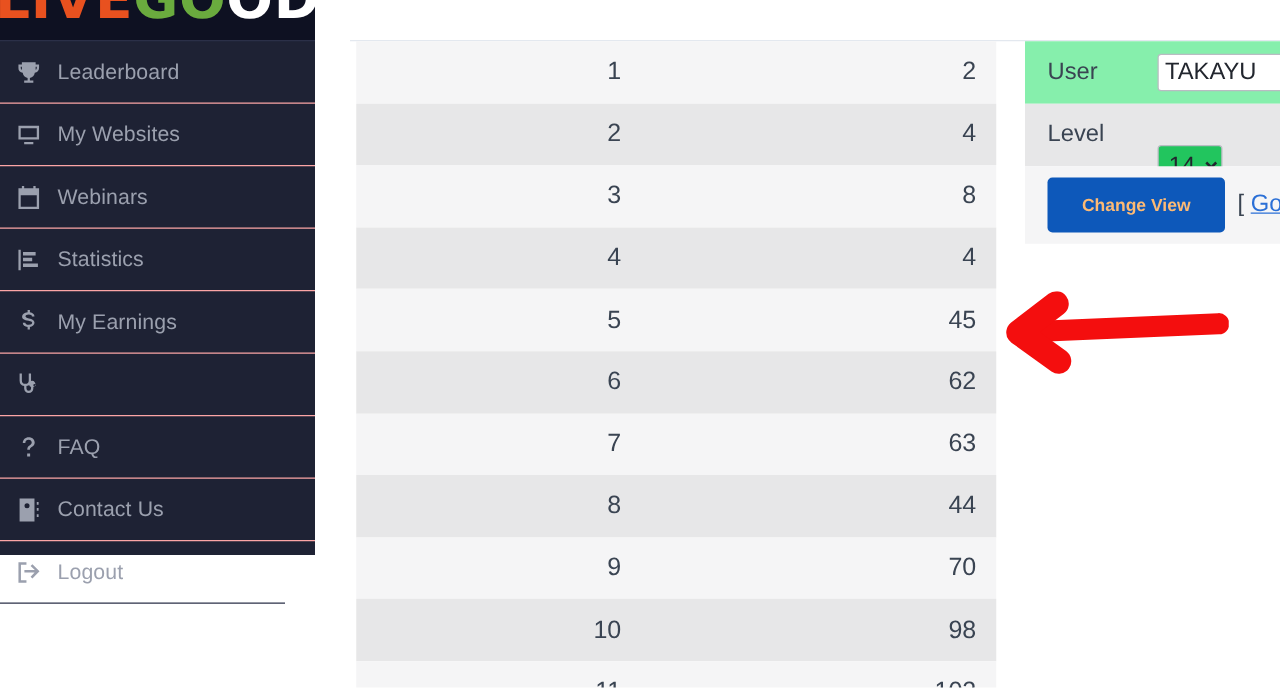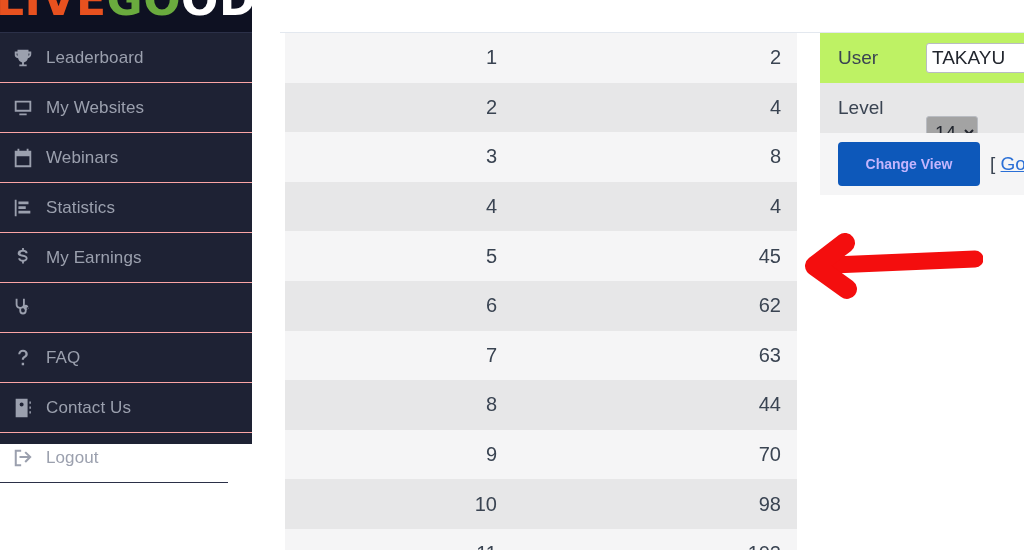--- a/index.html
+++ b/index.html
@@ -113,21 +113,21 @@
     position:absolute;
     left:568px; top:33px;
     width:204px;
   }
   .prow {
     position:relative;
     height:50px;
     display:flex;
     align-items:center;
   }
-  .prow.shade-light { background:#bef264; }
+  .prow.shade-light { background:#86efac; }
   .prow.shade-dark  { background:#e7e7e8; }
   .plabel {
     position:absolute;
     left:18px;
     font-size:19px;
     color:#3a4452;
   }
   #user-input {
     position:absolute;
     left:106px;
@@ -141,38 +141,38 @@
     padding:0 5px;
     font-family:"Liberation Sans", sans-serif;
     outline:none;
   }
   #level-select {
     position:absolute;
     left:106px;
     height:32px;
     border:1px solid #b9bcc2;
     border-radius:3px;
-    background:#a3a3a3;
+    background:#22c55e;
     font-size:19px;
     color:#22262e;
     padding:0 4px;
     font-family:"Liberation Sans", sans-serif;
     margin-top:48px;
   }
   #action-row {
     position:relative;
     height:62px;
     background:#f5f5f6;
   }
   #change-view-btn {
     position:absolute;
     left:18px; top:9px;
     width:142px; height:44px;
     background:#0d58ba;
-    color:#c4b5fd;
+    color:#fdba74;
     border:none;
     border-radius:4px;
     font-size:14px;
     font-weight:bold;
     cursor:pointer;
     font-family:"Liberation Sans", sans-serif;
   }
   #go-link-wrap {
     position:absolute;
     left:170px; top:20px;

